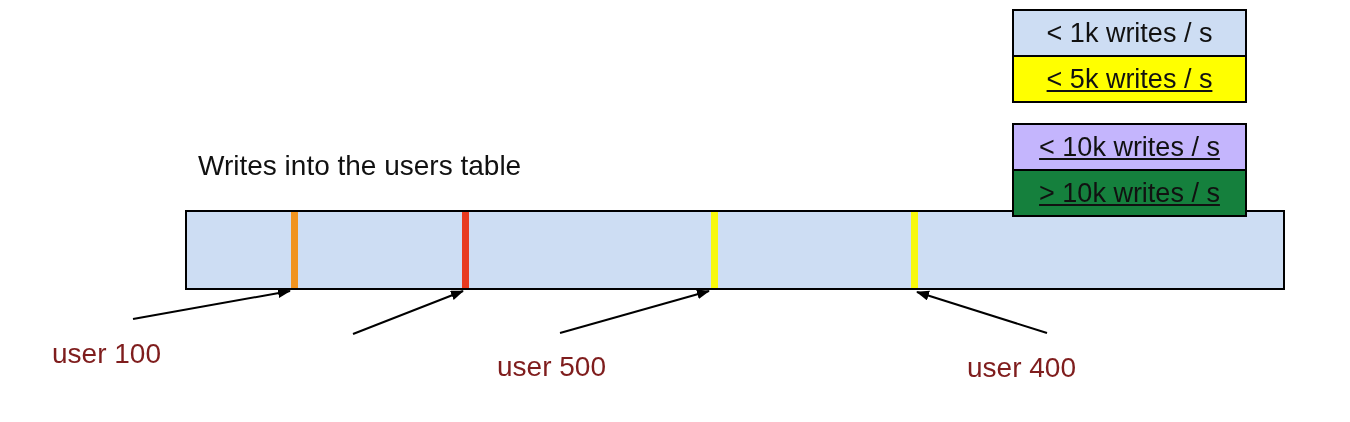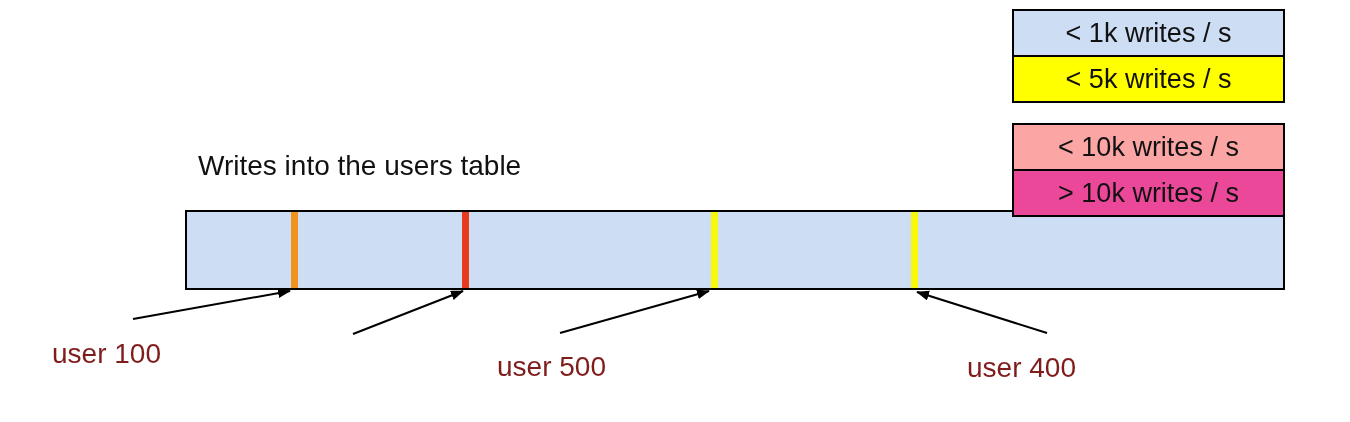--- a/index.html
+++ b/index.html
@@ -63,32 +63,33 @@
   .label-2 { left: 497px; top: 353px; }
   .label-3 { left: 967px; top: 354px; }
   .legend {
     position: absolute;
     left: 1012px;
     top: 9px;
     width: 235px;
   }
   .legend-row {
     box-sizing: border-box;
-    width: 273px;
+    width: 235px;
     height: 48px;
     border: 2px solid #000000;
     display: flex;
     align-items: center;
     justify-content: center;
     font-size: 27px;
     color: #111111;
     white-space: nowrap;
   }
   .legend-row + .legend-row {
     margin-top: -2px;
+    text-decoration: underline;
   }
 </style>
 </head>
 <body>
 
 <div class="canvas">
 
   <div class="title">Writes into the users table</div>
 
   <div class="bar" style="background-color: rgb(205, 221, 243);">
@@ -114,21 +115,21 @@
   <div class="user-label label-2">user 500</div>
   <div class="user-label label-3">user 400</div>
 
   <div class="legend">
     <div class="legend-row" style="background-color: rgb(205, 221, 243);">
       <span>&lt; 1k writes / s</span>
     </div>
     <div class="legend-row" style="background-color: rgb(255, 255, 0);">
       <span>&lt; 5k writes / s</span>
     </div>
-    <div class="legend-row" style="background-color: #fca5a5; margin-top: 20px;">
+    <div class="legend-row" style="background-color: #c4b5fd; margin-top: 20px;">
       <span>&lt; 10k writes / s</span>
     </div>
-    <div class="legend-row" style="background-color: #ec4899;">
+    <div class="legend-row" style="background-color: #15803d;">
       <span>&gt; 10k writes / s</span>
     </div>
   </div>
 
 </div>
 
 </body></html>

